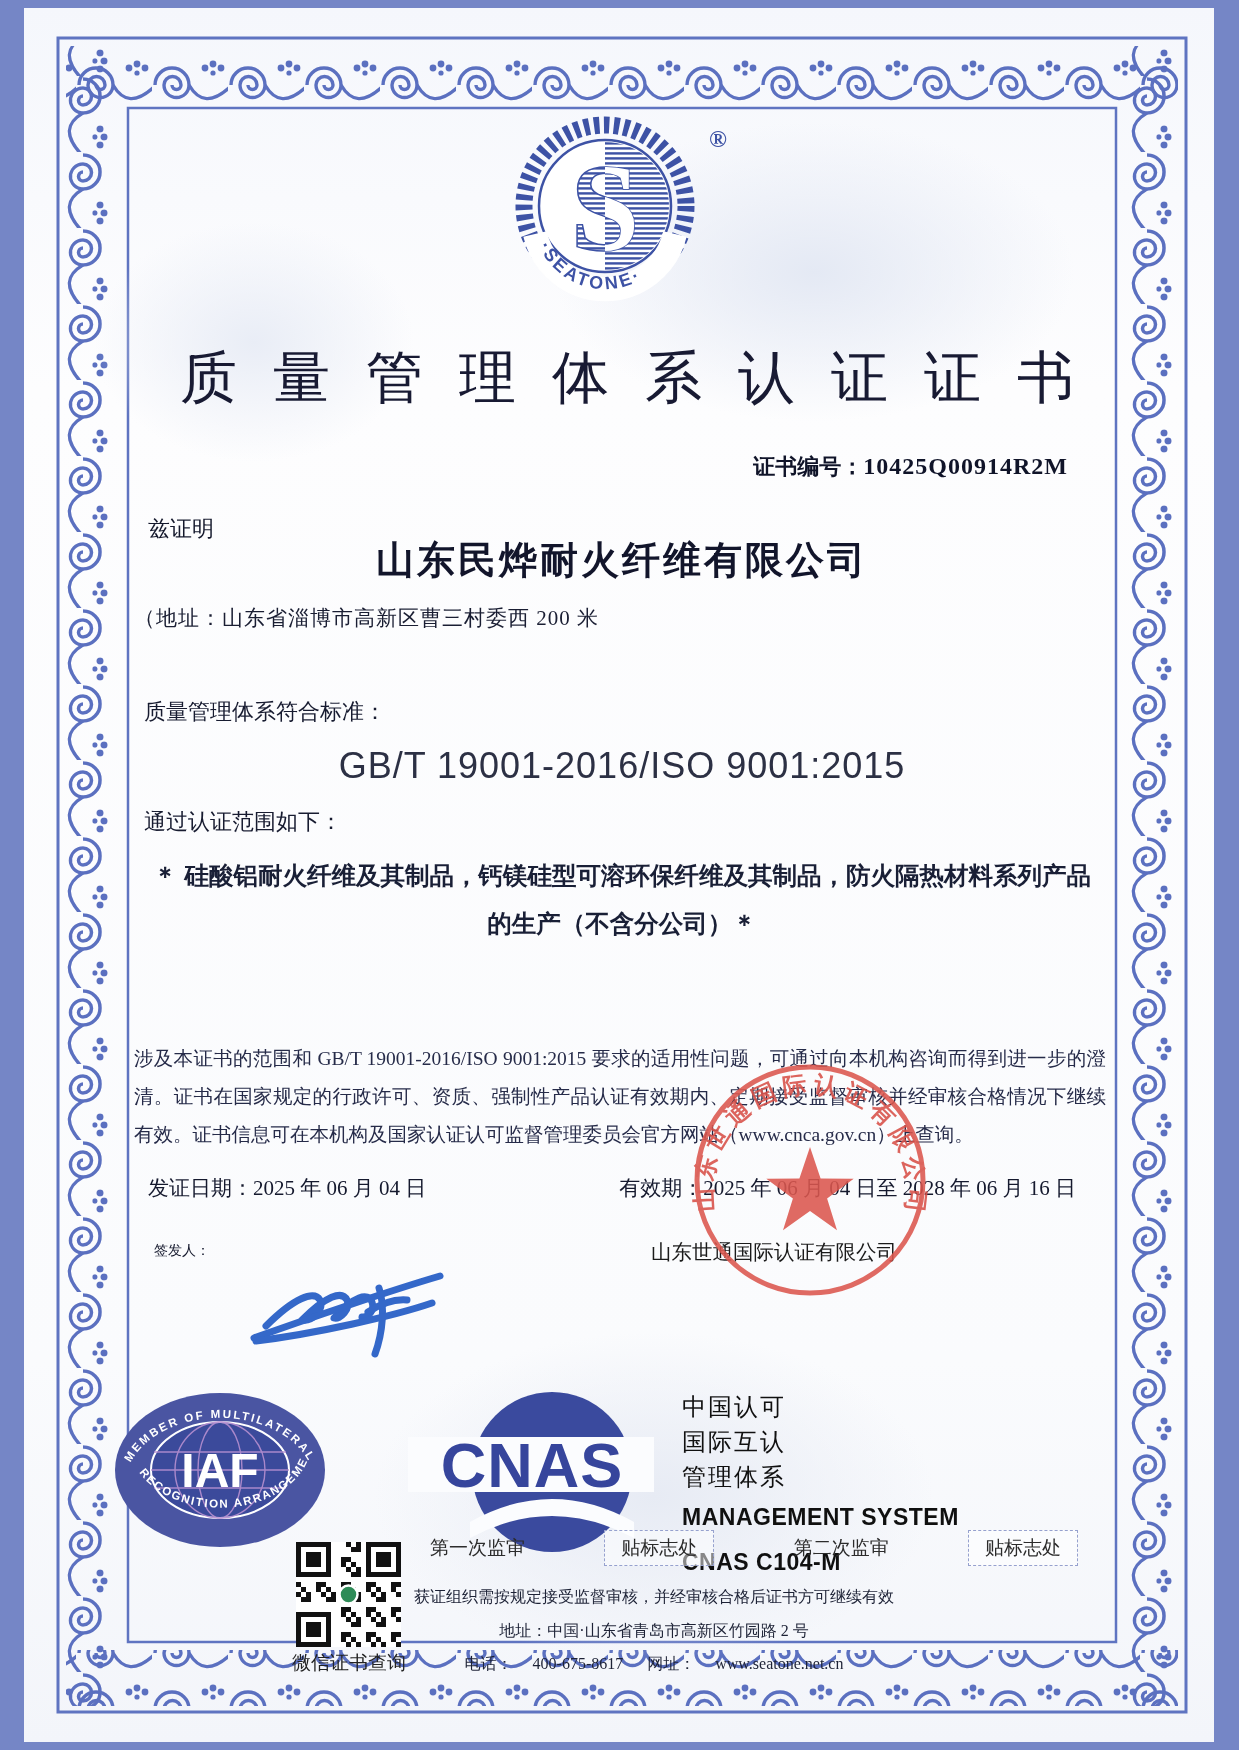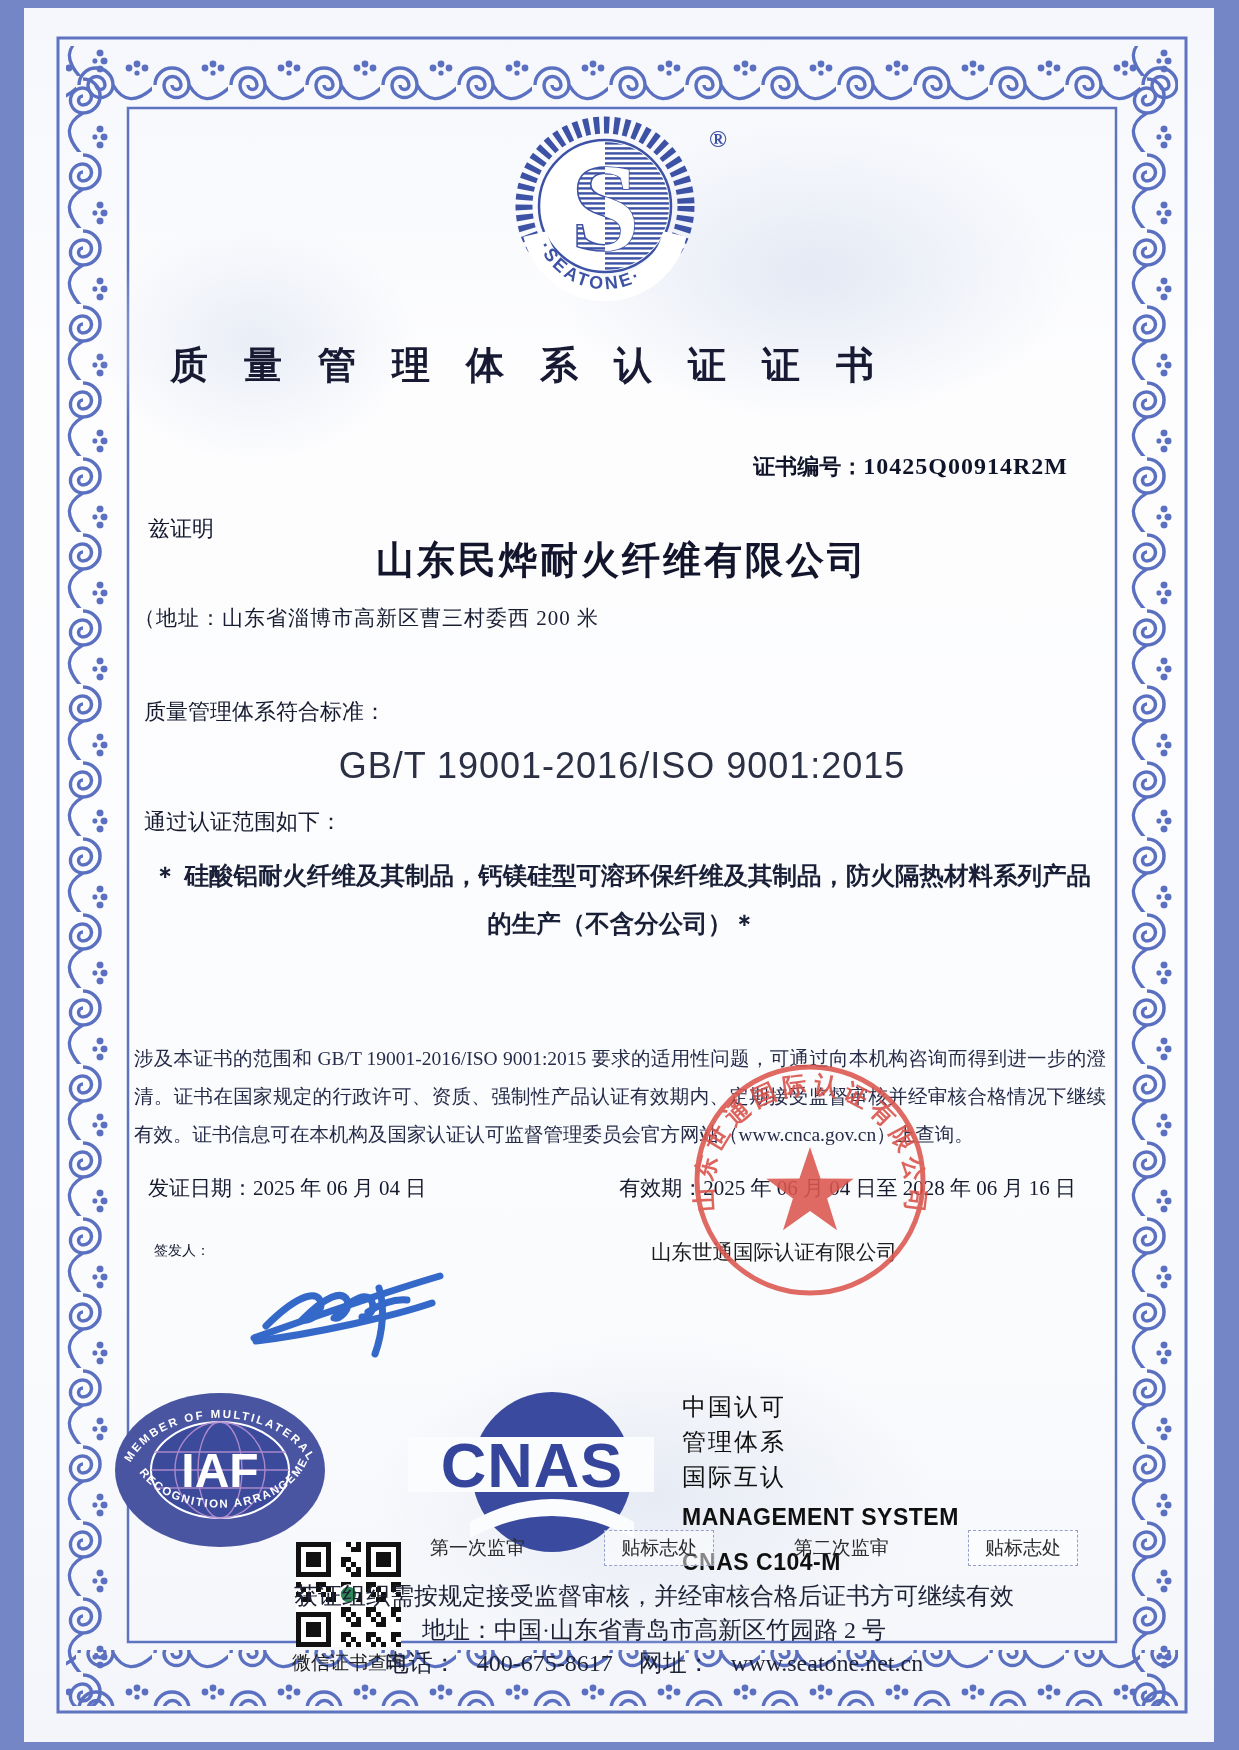--- a/index.html
+++ b/index.html
@@ -10,22 +10,22 @@
   .borderlayer{position:absolute;left:0;top:0;pointer-events:none;}
   .content{position:absolute;left:134px;top:112px;width:976px;height:1535px;overflow:visible;}
   .blob{position:absolute;border-radius:50%;pointer-events:none;}
   .b1{left:420px;top:10px;width:520px;height:300px;background:radial-gradient(closest-side,#e4e9f4,rgba(228,233,244,0));}
   .b2{left:-40px;top:110px;width:320px;height:240px;background:radial-gradient(closest-side,#e9edf6,rgba(233,237,246,0));}
   .b3{left:240px;top:1220px;width:560px;height:330px;background:radial-gradient(closest-side,#e7ebf4,rgba(231,235,244,0));}
 
   .logo-wrap{position:absolute;left:371px;top:-6px;width:200px;height:200px;}
   .reg{position:absolute;left:575px;top:14px;font-size:24px;color:#3d52a5;font-weight:bold;}
 
-  .title{position:absolute;left:0;top:228px;width:976px;text-align:left;
-         font-size:38px;font-weight:700;letter-spacing:36px;text-indent:36px;color:#181a33;}
+  .title{position:absolute;left:0;top:228px;width:976px;text-align:right;
+         font-size:57px;font-weight:400;letter-spacing:36px;text-indent:36px;color:#181a33;}
   .certno{position:absolute;right:42px;top:340px;font-size:22px;font-weight:bold;color:#101429;}
   .certno .num{font-size:24px;letter-spacing:1px;}
   .intro{position:absolute;left:14px;top:402px;font-size:22px;}
   .company{position:absolute;left:0;top:423px;width:976px;text-align:center;
            font-size:38px;font-weight:600;letter-spacing:3px;color:#12152b;}
   .info{position:absolute;width:976px;font-size:21px;color:#1a1e33;letter-spacing:1px;}
   .info1{top:492px;} .info2{top:531px;}
   .label{position:absolute;left:10px;font-size:22px;color:#171b30;}
   .stdlabel{top:585px;} .scopelabel{top:695px;}
   .standard{position:absolute;left:0;top:633px;width:976px;text-align:center;
@@ -48,21 +48,21 @@
   .cnblock{position:absolute;left:548px;top:1278px;color:#101010;}
   .cnblock .cn{font-size:24px;line-height:35px;letter-spacing:2px;}
   .cnblock .en{font-family:"Liberation Sans",sans-serif;font-weight:bold;font-size:23px;line-height:33px;letter-spacing:.5px;margin-top:6px;}
 
   .qr{position:absolute;left:162px;top:1430px;}
   .qrcap{position:absolute;left:120px;top:1538px;width:190px;text-align:center;font-size:19px;color:#222;}
   .auditrow{position:absolute;left:296px;top:1418px;width:648px;display:flex;align-items:center;
             justify-content:space-between;font-size:19px;color:#2c2c2c;}
   .stickbox{border:1.5px dashed #96a1ce;padding:4px 16px;color:#2b2b2b;background:rgba(255,255,255,.5);}
   .footerblk{position:absolute;left:150px;top:1468px;width:740px;text-align:center;
-             font-size:24px;line-height:33.5px;color:#1d2236;}
+             font-size:16px;line-height:33.5px;color:#1d2236;}
   .telrow span{margin:0 10px;}
 </style>
 </head>
 <body>
 
 <div class="page">
   <div class="sheet"></div>
 
   <svg class="borderlayer" width="1239" height="1750" viewBox="0 0 1239 1750">
     <defs>
@@ -200,22 +200,22 @@
 
     <svg class="cnas" width="272" height="172" viewBox="0 0 272 172">
       <circle cx="170" cy="84" r="80" fill="#3a4a9e"></circle>
       <rect x="26" y="49" width="246" height="55" fill="#fbfcfe"></rect>
       <path d="M 88 134 Q 170 88 252 134 L 252 150 Q 170 106 88 150 Z" fill="#fbfcfe"></path>
       <text x="150" y="99" text-anchor="middle" font-family="&quot;Liberation Sans&quot;,sans-serif" font-weight="bold" font-size="63" fill="#36459c" letter-spacing="1">CNAS</text>
     </svg>
 
     <div class="cnblock">
       <div class="cn">中国认可</div>
+      <div class="cn">国际互认</div>
       <div class="cn">管理体系</div>
-      <div class="cn">国际互认</div>
       <div class="en">MANAGEMENT SYSTEM</div>
       <div class="en" style="margin-top:12px">CNAS C104-M</div>
     </div>
 
     <svg class="qr" id="qr-svg" width="105" height="105" viewBox="0 0 105 105">
       <rect width="105" height="105" fill="#ffffff"></rect>
       <g id="qr">
           <rect x="50" y="0" width="5" height="5" fill="#111"></rect>
           <rect x="60" y="0" width="5" height="5" fill="#111"></rect>
           <rect x="55" y="5" width="5" height="5" fill="#111"></rect>

